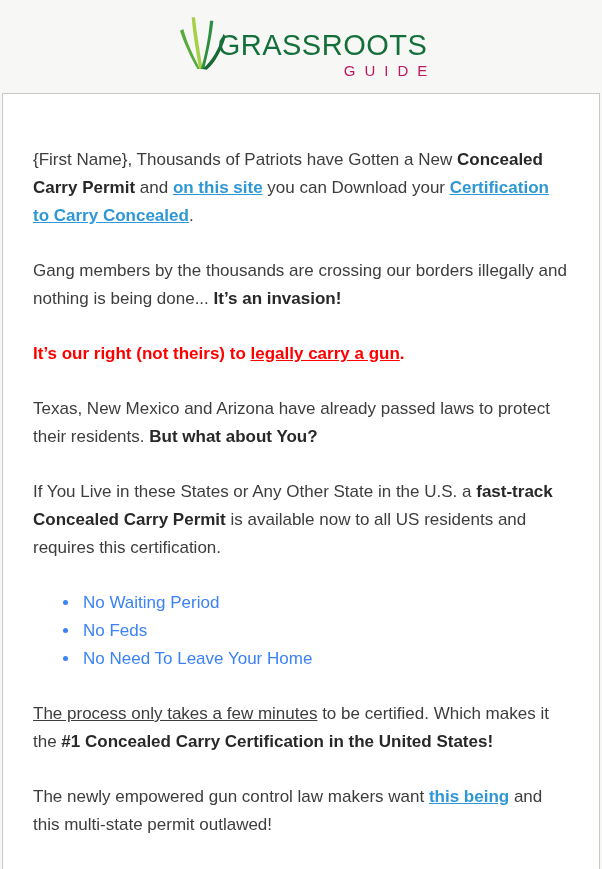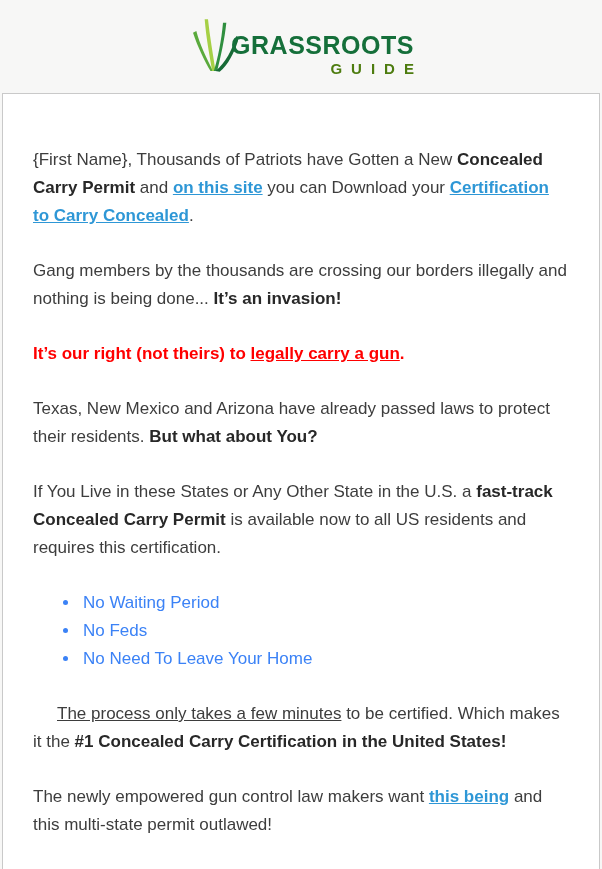--- a/index.html
+++ b/index.html
@@ -30,30 +30,30 @@
     margin-right: -7px;
     margin-top: -2px;
     flex: 0 0 auto;
   }
   .logo-text {
     display: flex;
     flex-direction: column;
     padding-top: 16px;
   }
   .logo-main {
-    font-size: 25px;
-    font-weight: bold;
+    font-size: 29px;
+    font-weight: normal;
     color: #156f3a;
     letter-spacing: 0.5px;
     line-height: 1;
   }
   .logo-sub {
     font-size: 15px;
-    font-weight: bold;
-    color: #4d7c0f;
+    font-weight: normal;
+    color: #be185d;
     letter-spacing: 9px;
     margin-right: -9px;
     align-self: flex-end;
     margin-top: 3px;
     line-height: 1;
   }
   .card {
     flex: 1 1 auto;
     background: #ffffff;
     border: 1px solid #c9c9c9;
@@ -76,21 +76,21 @@
     cursor: pointer;
     text-align: right;
   }
   .red { color: #ff0000; font-weight: bold; }
   a.red-link {
     color: #ff0000;
     font-weight: bold;
     text-decoration: underline;
     cursor: pointer;
   }
-  .u { text-decoration: underline; margin-left: 24px; }
+  .u { text-decoration: underline; }
   ul.benefits {
     margin: 0 0 27px 0;
     padding: 0 0 0 47px;
     font-size: 17px;
     line-height: 28px;
     color: #3b82f6;
   }
   ul.benefits li { padding-left: 3px; }
 </style>
 </head>

